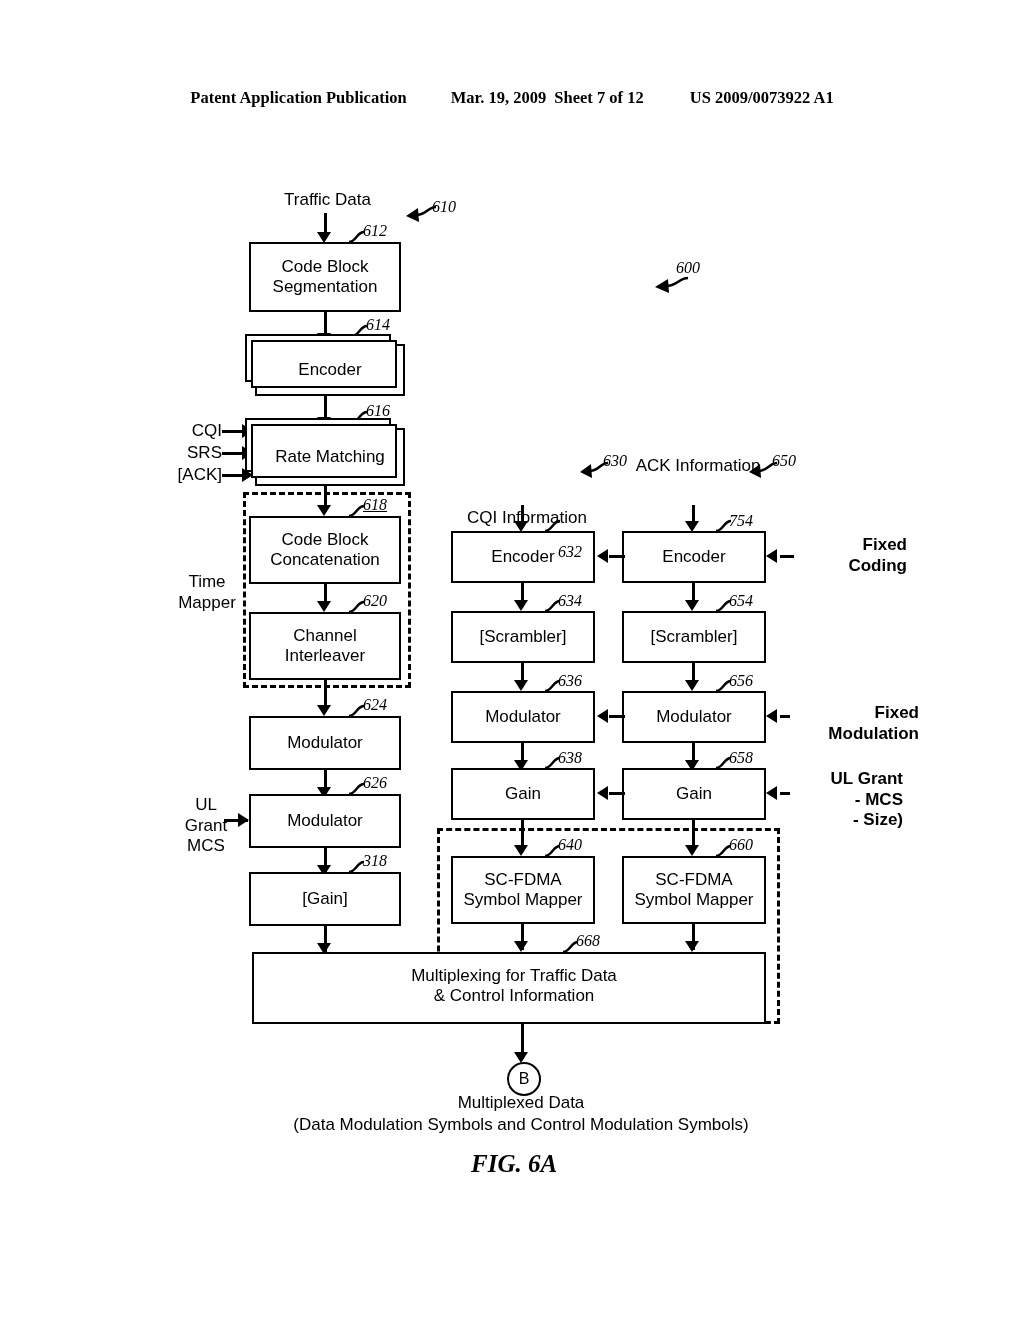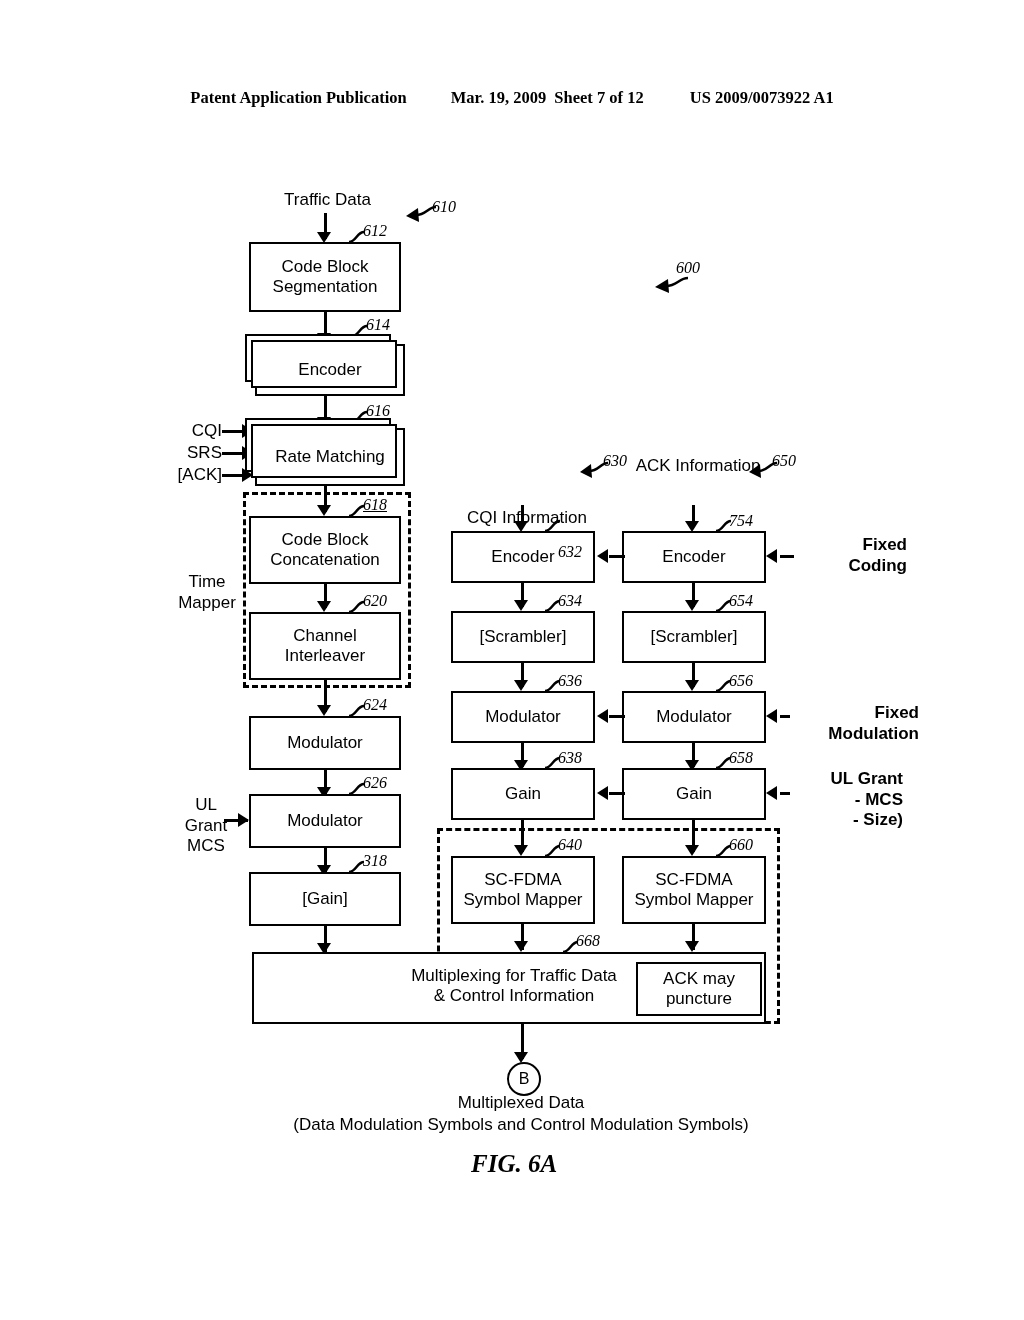--- a/index.html
+++ b/index.html
@@ -350,24 +350,20 @@
 <svg class="hook" style="left:714px;top:843px;" width="20" height="16" viewBox="0 0 20 16">
   <path d="M17,3 C10,3 9,13 2,13" stroke="#000" stroke-width="2.5" fill="none"></path>
 </svg>
 
 <div class="v" style="left:692px;top:924px;height:26px;"></div>
 <div class="ad" style="left:685px;top:941px;"></div>
 
 <div class="box" style="left:252px;top:952px;width:514px;height:72px;justify-content:flex-start;">
   <span style="white-space:pre-line;position:absolute;left:146px;top:12px;width:228px;text-align:center;">Multiplexing for Traffic Data
 &amp; Control Information</span>
-  <span class="box thin" style="left:382px;top:8px;width:126px;height:54px;">
-    <span style="white-space:pre-line;">ACK may
-puncture</span>
-  </span>
 </div>
 <div class="ref" style="left:576px;top:932px;">668</div>
 <svg class="hook" style="left:561px;top:939px;" width="20" height="16" viewBox="0 0 20 16">
   <path d="M17,3 C10,3 9,13 2,13" stroke="#000" stroke-width="2.5" fill="none"></path>
 </svg>
 
 <div class="v" style="left:521px;top:1024px;height:35px;"></div>
 <div class="ad" style="left:514px;top:1052px;"></div>
 <div class="circ" style="left:507px;top:1062px;">
   <span>B</span>

